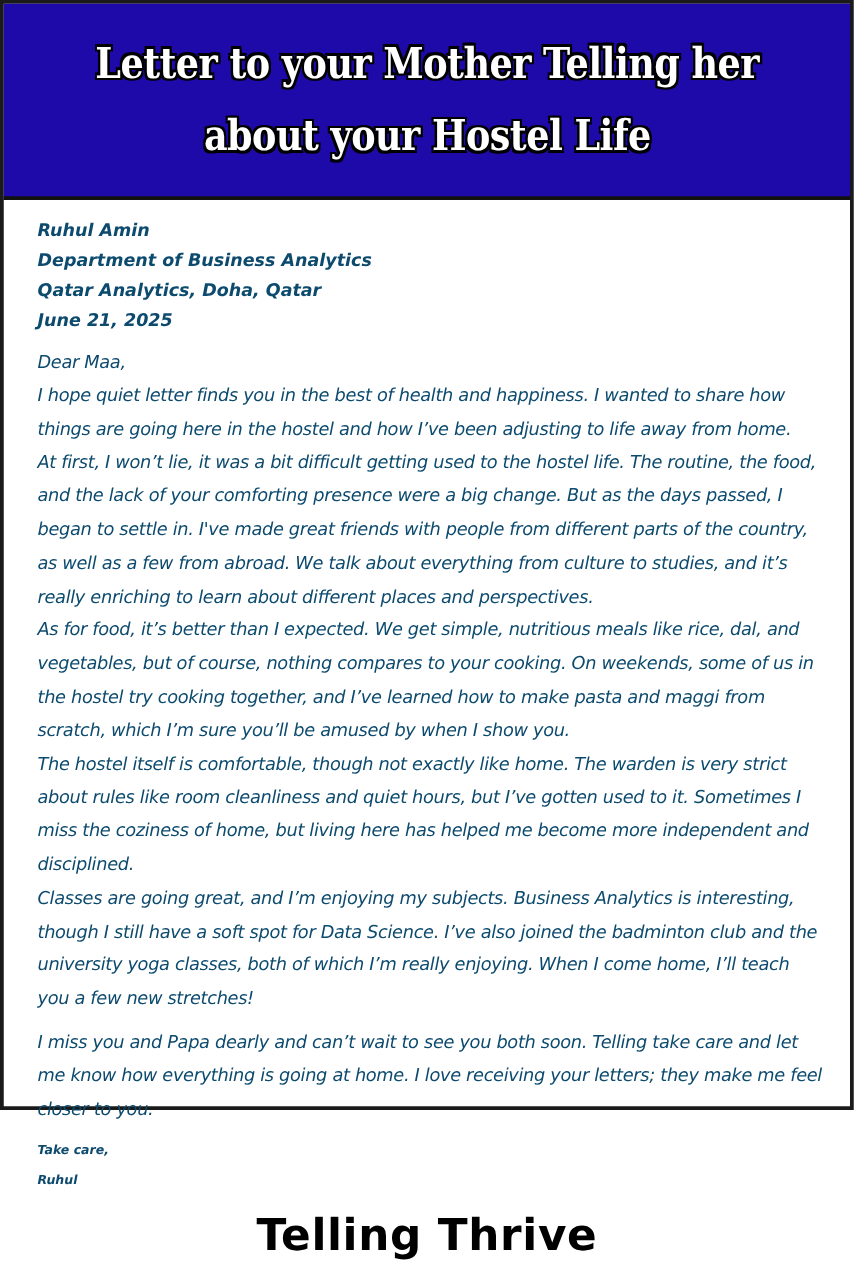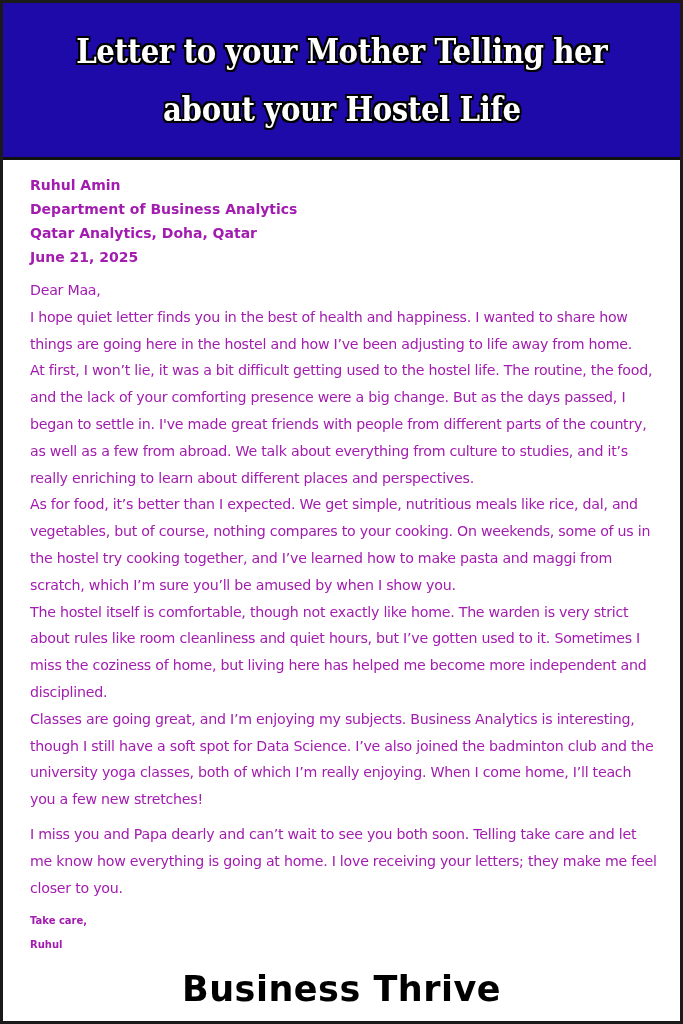--- a/index.html
+++ b/index.html
@@ -3,21 +3,21 @@
 <meta charset="utf-8">
 <style>
   html, body { margin: 0; padding: 0; }
   body {
     width: 683px; height: 1024px; overflow: hidden;
     background: #ffffff;
     font-family: "DejaVu Sans", sans-serif;
   }
   .frame {
     position: absolute; left: 0; top: 0;
-    width: 683px; height: 1024px;
+    width: 683px; height: 888px;
     box-sizing: border-box;
     border: 3px solid #1a1a1a;
     background: #ffffff;
   }
   .header {
     position: absolute; left: 0; top: 0; right: 0;
     height: 154px;
     background: #1e0aa8;
     border-bottom: 3px solid #111;
     display: flex; flex-direction: column;
@@ -29,22 +29,23 @@
     font-weight: bold;
     font-size: 34px;
     line-height: 58px;
     letter-spacing: -0.5px;
     transform: scaleX(0.86);
     white-space: nowrap;
     text-shadow: -2px -2px 0 #000, 2px -2px 0 #000, -2px 2px 0 #000, 2px 2px 0 #000, 0 2px 0 #000, 0 -2px 0 #000, 2px 0 0 #000, -2px 0 0 #000;
   }
   .content {
     position: absolute; left: 27px; top: 170px; right: 22px;
-    color: #a21caf;
+    color: #0c4a6e;
     font-size: 14.2px;
+    font-style: italic;
   }
   .sender div {
     font-weight: bold;
     line-height: 24px;
     font-size: 14px;
   }
   .para {
     margin: 0;
     line-height: 26.8px;
     font-size: 14.2px;
@@ -88,14 +89,14 @@
     <p class="para">The hostel itself is comfortable, though not exactly like home. The warden is very strict about rules like room cleanliness and quiet hours, but I’ve gotten used to it. Sometimes I miss the coziness of home, but living here has helped me become more independent and disciplined.</p>
     <p class="para">Classes are going great, and I’m enjoying my subjects. Business Analytics is interesting, though I still have a soft spot for Data Science. I’ve also joined the badminton club and the university yoga classes, both of which I’m really enjoying. When I come home, I’ll teach you a few new stretches!</p>
     <p class="para gap">I miss you and Papa dearly and can’t wait to see you both soon. Telling take care and let me know how everything is going at home. I love receiving your letters; they make me feel closer to you.</p>
 
     <div class="closing">
       <div>Take care,</div>
       <div>Ruhul</div>
     </div>
   </div>
 
-  <div class="brand">Business Thrive</div>
+  <div class="brand">Telling Thrive</div>
 </div>
 
 </body></html>

